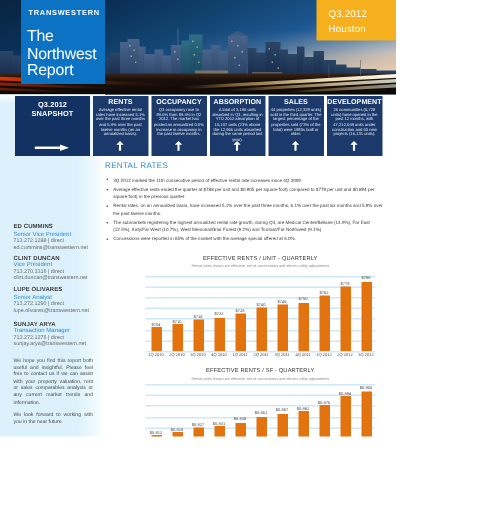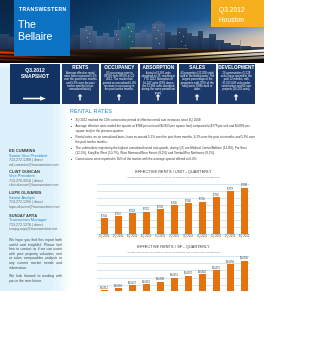--- a/index.html
+++ b/index.html
@@ -226,21 +226,22 @@
       <path d="M264 52.6 L150 59.6 L150 61.2 L264 55.0 Z" fill="url(#trailW)" opacity="0.8"></path>
       <path d="M264 56.0 L190 60.8 L190 62.2 L264 58.4 Z" fill="url(#trailW)" opacity="0.55"></path>
 
       <rect x="240" y="40" width="0.6" height="11" fill="#5b6a72" opacity="0.7"></rect>
       <rect x="219" y="43" width="0.5" height="9" fill="#5b6a72" opacity="0.6"></rect>
     </svg>
     <div class="hero-blue"></div>
     <div class="hero-brand">TRANSWESTERN</div>
     <div class="hero-title">
       <div>The</div>
-      <div>Bellaire</div>
+      <div>Northwest</div>
+      <div>Report</div>
     </div>
     <div class="badge">
       <div class="b1">Q3.2012</div>
       <div class="b2">Houston</div>
     </div>
   </div>
 
   <div class="snap">
     <div class="snapcell first">
       <div class="t1">Q3.2012</div>

